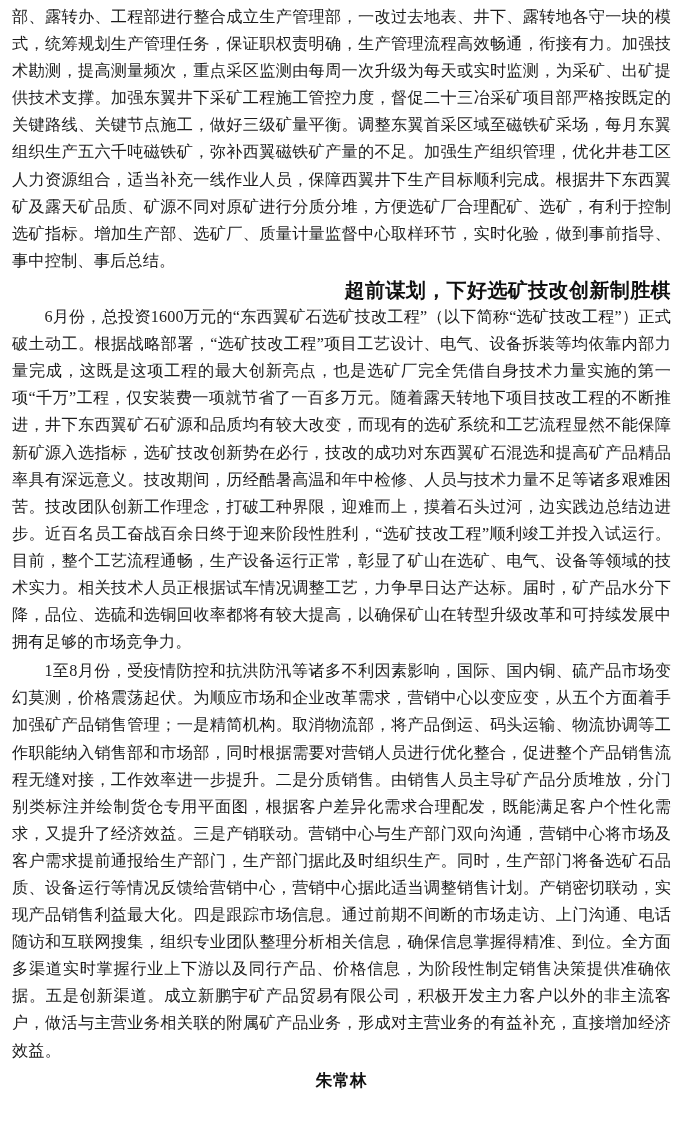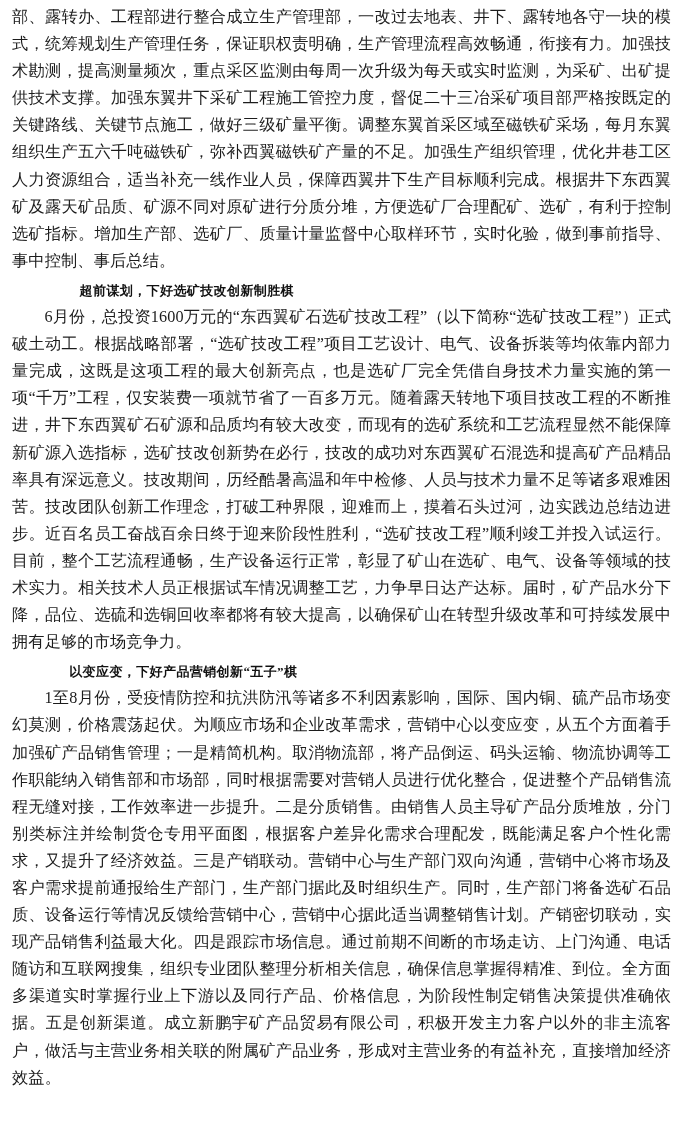--- a/index.html
+++ b/index.html
@@ -27,27 +27,28 @@
     text-align: justify;
     text-justify: inter-ideograph;
     margin: 0;
     letter-spacing: 0.15px;
     color: #1c1c1c;
   }
   .para.indent {
     text-indent: 2em;
   }
   .heading {
-    font-size: 13px;
+    font-size: 20px;
     line-height: 27.1px;
     font-weight: bold;
     margin: 0;
     padding-left: 5.2em;
     color: #111111;
     letter-spacing: 0.4px;
+    text-align: right;
   }
   .heading.wide {
     padding-left: 4.4em;
   }
   .spacer-sm {
     height: 2px;
   }
   .signature {
     font-size: 16.6px;
     line-height: 27.1px;
@@ -67,18 +68,18 @@
   <p class="para">部、露转办、工程部进行整合成立生产管理部，一改过去地表、井下、露转地各守一块的模式，统筹规划生产管理任务，保证职权责明确，生产管理流程高效畅通，衔接有力。加强技术勘测，提高测量频次，重点采区监测由每周一次升级为每天或实时监测，为采矿、出矿提供技术支撑。加强东翼井下采矿工程施工管控力度，督促二十三冶采矿项目部严格按既定的关键路线、关键节点施工，做好三级矿量平衡。调整东翼首采区域至磁铁矿采场，每月东翼组织生产五六千吨磁铁矿，弥补西翼磁铁矿产量的不足。加强生产组织管理，优化井巷工区人力资源组合，适当补充一线作业人员，保障西翼井下生产目标顺利完成。根据井下东西翼矿及露天矿品质、矿源不同对原矿进行分质分堆，方便选矿厂合理配矿、选矿，有利于控制选矿指标。增加生产部、选矿厂、质量计量监督中心取样环节，实时化验，做到事前指导、事中控制、事后总结。</p>
 
   <div class="spacer-sm"></div>
 
   <p class="heading">超前谋划，下好选矿技改创新制胜棋</p>
 
   <p class="para indent">6月份，总投资1600万元的“东西翼矿石选矿技改工程”（以下简称“选矿技改工程”）正式破土动工。根据战略部署，“选矿技改工程”项目工艺设计、电气、设备拆装等均依靠内部力量完成，这既是这项工程的最大创新亮点，也是选矿厂完全凭借自身技术力量实施的第一项“千万”工程，仅安装费一项就节省了一百多万元。随着露天转地下项目技改工程的不断推进，井下东西翼矿石矿源和品质均有较大改变，而现有的选矿系统和工艺流程显然不能保障新矿源入选指标，选矿技改创新势在必行，技改的成功对东西翼矿石混选和提高矿产品精品率具有深远意义。技改期间，历经酷暑高温和年中检修、人员与技术力量不足等诸多艰难困苦。技改团队创新工作理念，打破工种界限，迎难而上，摸着石头过河，边实践边总结边进步。近百名员工奋战百余日终于迎来阶段性胜利，“选矿技改工程”顺利竣工并投入试运行。目前，整个工艺流程通畅，生产设备运行正常，彰显了矿山在选矿、电气、设备等领域的技术实力。相关技术人员正根据试车情况调整工艺，力争早日达产达标。届时，矿产品水分下降，品位、选硫和选铜回收率都将有较大提高，以确保矿山在转型升级改革和可持续发展中拥有足够的市场竞争力。</p>
 
   <div class="spacer-sm"></div>
 
-  <p class="heading wide">以变应变，下好产品营销创新“五子”棋</p>
 
   <p class="para indent">1至8月份，受疫情防控和抗洪防汛等诸多不利因素影响，国际、国内铜、硫产品市场变幻莫测，价格震荡起伏。为顺应市场和企业改革需求，营销中心以变应变，从五个方面着手加强矿产品销售管理；一是精简机构。取消物流部，将产品倒运、码头运输、物流协调等工作职能纳入销售部和市场部，同时根据需要对营销人员进行优化整合，促进整个产品销售流程无缝对接，工作效率进一步提升。二是分质销售。由销售人员主导矿产品分质堆放，分门别类标注并绘制货仓专用平面图，根据客户差异化需求合理配发，既能满足客户个性化需求，又提升了经济效益。三是产销联动。营销中心与生产部门双向沟通，营销中心将市场及客户需求提前通报给生产部门，生产部门据此及时组织生产。同时，生产部门将备选矿石品质、设备运行等情况反馈给营销中心，营销中心据此适当调整销售计划。产销密切联动，实现产品销售利益最大化。四是跟踪市场信息。通过前期不间断的市场走访、上门沟通、电话随访和互联网搜集，组织专业团队整理分析相关信息，确保信息掌握得精准、到位。全方面多渠道实时掌握行业上下游以及同行产品、价格信息，为阶段性制定销售决策提供准确依据。五是创新渠道。成立新鹏宇矿产品贸易有限公司，积极开发主力客户以外的非主流客户，做活与主营业务相关联的附属矿产品业务，形成对主营业务的有益补充，直接增加经济效益。</p>
 
+  <p class="signature">朱常林</p>
 
 </div>
 
 </body></html>

